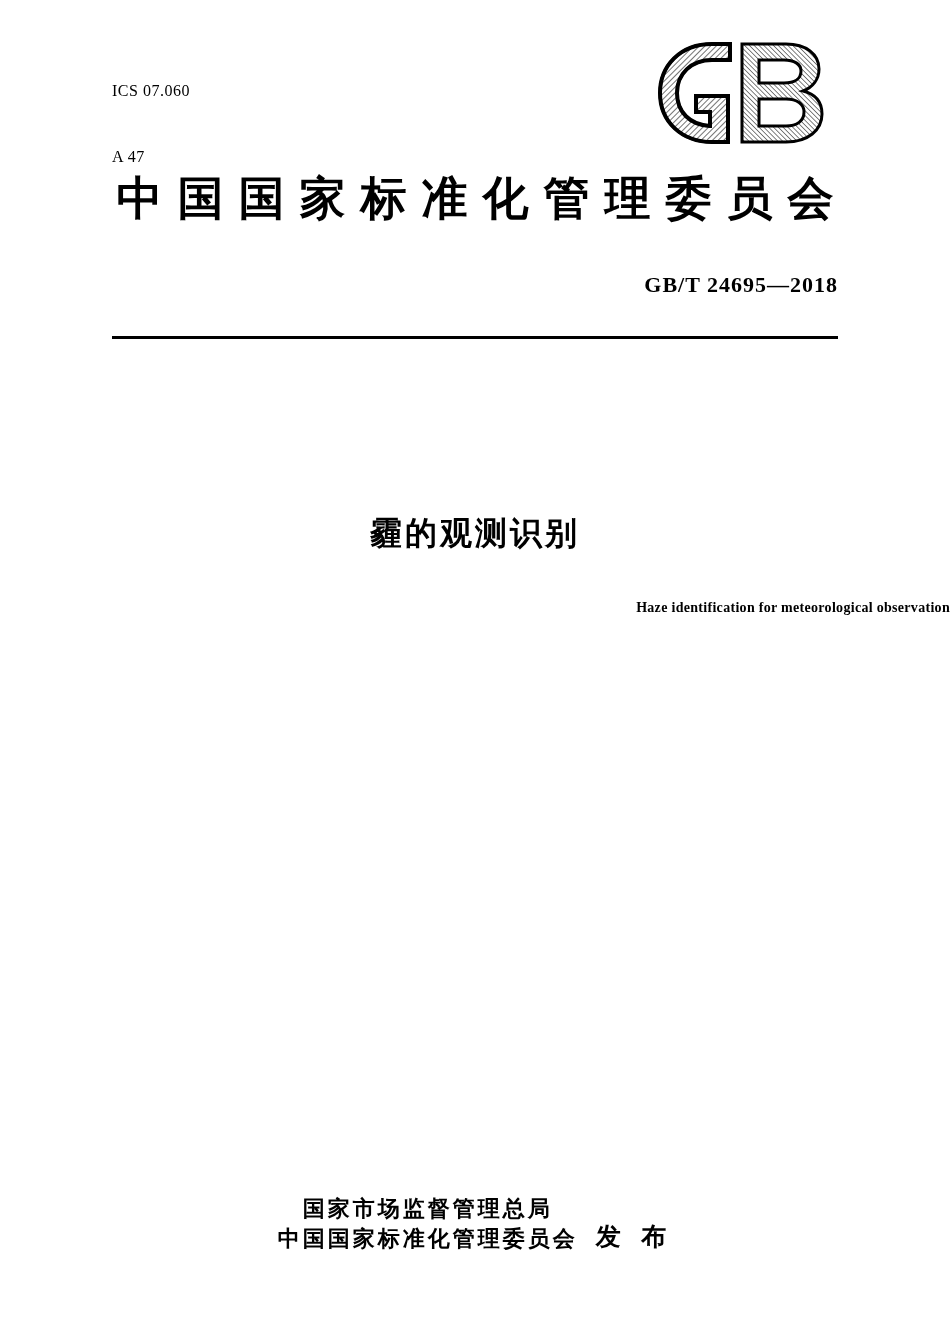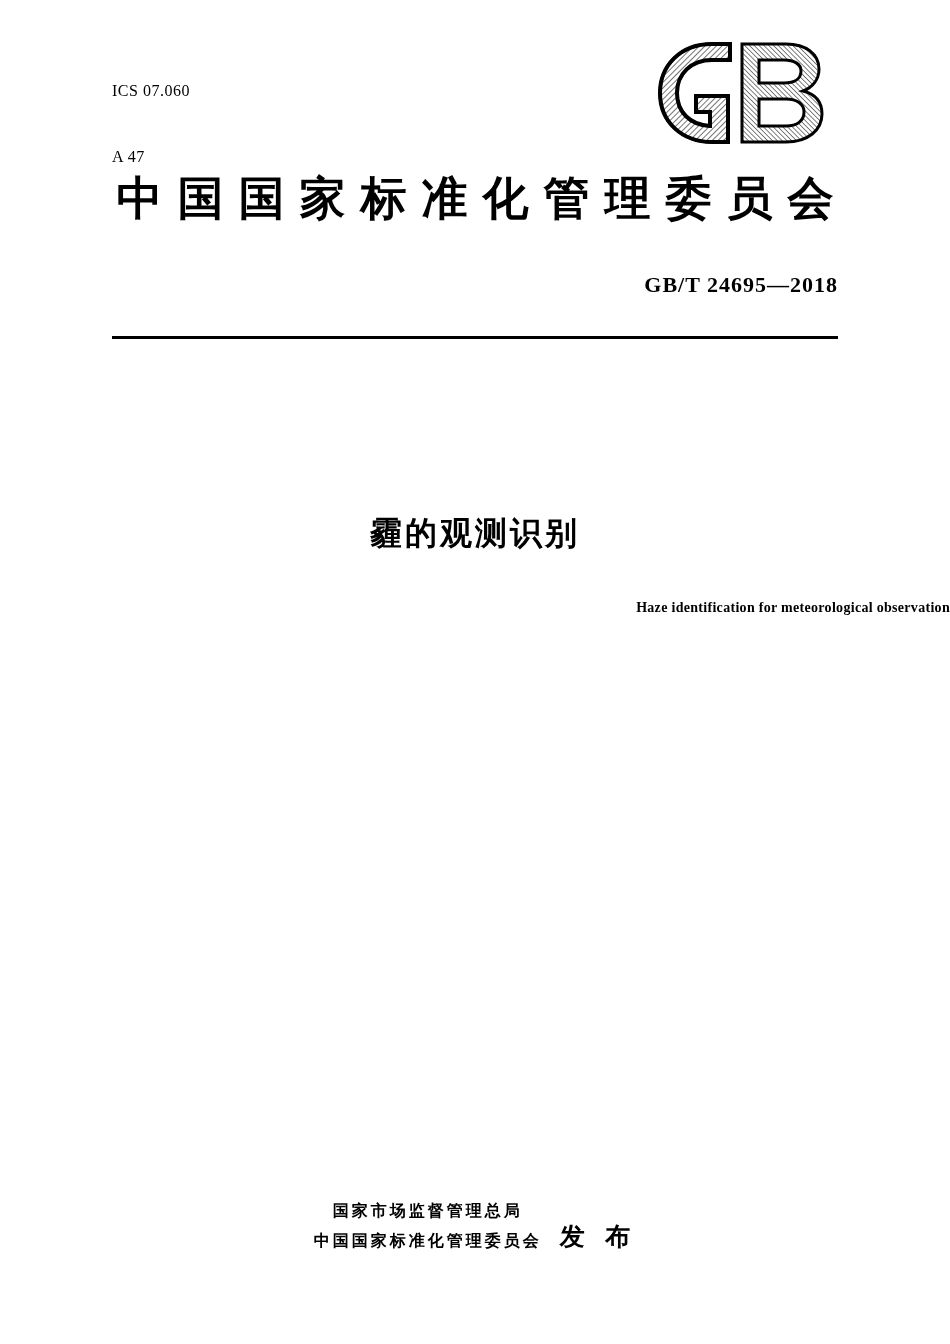--- a/index.html
+++ b/index.html
@@ -125,23 +125,23 @@
     position: absolute;
     left: 0;
     right: 0;
     top: 1196px;
     display: flex;
     justify-content: center;
     align-items: center;
     gap: 18px;
   }
   .issuer-names {
-    font-family: Liberation Sans, sans-serif;
-    font-weight: bold;
-    font-size: 16px;
+    font-family: Liberation Mono, monospace;
+    font-weight: bold;
+    font-size: 22px;
     line-height: 30px;
     letter-spacing: 3px;
     text-align: center;
   }
   .issuer-action {
     font-family: "DejaVu Serif", serif;
     font-weight: bold;
     font-size: 25px;
     letter-spacing: 6px;
     align-self: flex-end;

